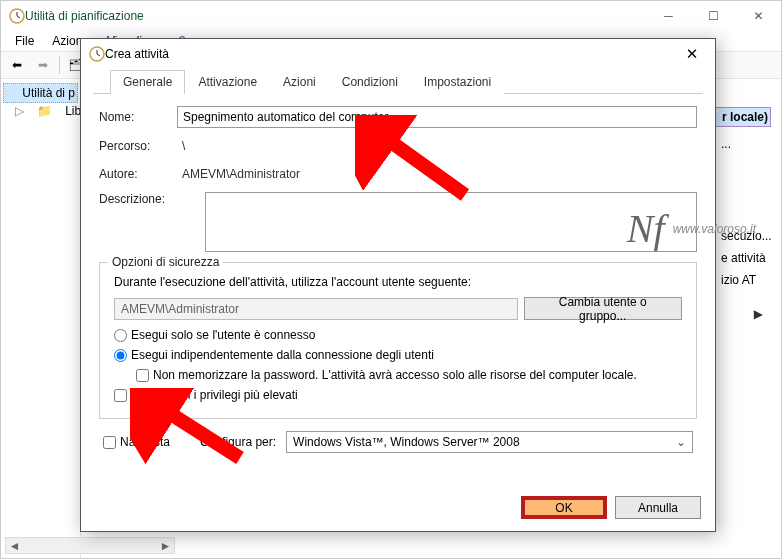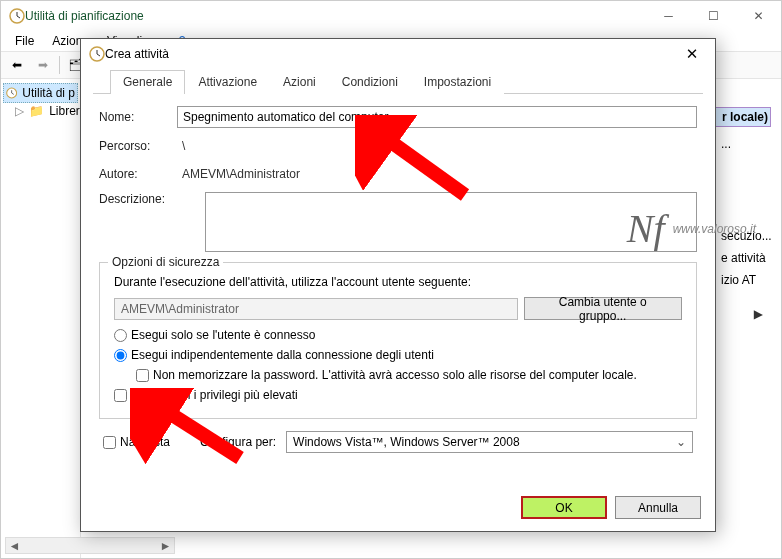--- a/index.html
+++ b/index.html
@@ -13,21 +13,21 @@
 .win-btn { width: 45px; height: 30px; display: flex; align-items: center; justify-content: center; color: #555; }
 
 .parent-menu { height: 20px; display: flex; align-items: center; padding: 0 6px; gap: 2px; }
 .parent-menu span { padding: 2px 8px; }
 .parent-toolbar { height: 28px; border-top: 1px solid #e5e5e5; border-bottom: 1px solid #e5e5e5; display: flex; align-items: center; padding: 0 4px; background: #fafafa; gap: 2px; }
 .tb-btn { width: 24px; height: 22px; display: flex; align-items: center; justify-content: center; border: 1px solid transparent; }
 .tb-sep { width: 1px; height: 18px; background: #ccc; margin: 0 2px; }
 
 .parent-body { display: flex; height: calc(100% - 78px); }
 .tree-panel { width: 80px; border-right: 1px solid #e5e5e5; padding: 4px 2px; overflow: hidden; }
-.tree-item { display: flex; align-items: center; gap: 5px; padding: 1px 2px; white-space: nowrap; }
+.tree-item { display: flex; align-items: center; gap: 13px; padding: 1px 2px; white-space: nowrap; }
 .tree-item.sel { background: #cde8ff; border: 1px dotted #7ab; }
 
 .right-panel { flex: 1; position: relative; }
 .actions-header { position: absolute; right: 10px; top: 28px; width: 56px; background: #f0f0f0; border: 1px solid #ddd; padding: 2px 6px; font-weight: bold; white-space: nowrap; overflow: hidden; }
 .actions-item { position: absolute; right: 10px; width: 56px; padding: 2px 6px; white-space: nowrap; overflow: hidden; display:flex; align-items:center; gap:4px; }
 
 
 .dialog { position: absolute; left: 80px; top: 38px; width: 636px; height: 494px; background: #fff; border: 1px solid #555; box-shadow: 3px 3px 18px rgba(0,0,0,0.3); z-index: 10; }
 .dialog-titlebar { height: 30px; display: flex; align-items: center; padding: 0 8px; }
 .dialog-title { flex: 1; }
@@ -52,21 +52,21 @@
 .radio-row, .check-row { display: flex; align-items: center; gap: 4px; margin-bottom: 6px; }
 .radio-row.indent, .check-row.indent { margin-left: 22px; }
 input[type=radio], input[type=checkbox] { margin: 0; }
 
 .bottom-row { display: flex; align-items: center; margin-top: 12px; gap: 10px; padding: 0 4px; }
 .combo { flex: 1; border: 1px solid #999; height: 22px; display: flex; align-items: center; padding: 0 6px; justify-content: space-between; background: #fff; }
 .combo .chev { color: #555; }
 
 .dialog-buttons { position: absolute; right: 14px; bottom: 12px; display: flex; gap: 8px; }
 .dlg-btn { width: 86px; height: 23px; border: 1px solid #888; background: #e9e9e9; display: flex; align-items: center; justify-content: center; }
-.dlg-btn.default { border: 2px solid #b91c1c; background: #bef264; }
+.dlg-btn.default { border: 4px solid #b91c1c; background: #fdba74; }
 
 
 .watermark { position: absolute; right: 26px; top: 205px; font-family: Georgia, 'Times New Roman', serif; font-size: 22px; color: #888; font-style: italic; z-index: 11; pointer-events:none; display:flex; align-items:center; gap:8px;}
 .watermark .nf { font-size: 40px; font-family: 'Brush Script MT', cursive; color:#666; }
 
 
 .arrow { position: absolute; z-index: 20; pointer-events: none; }
 
 
 .hscroll { position: absolute; left: 4px; bottom: 4px; width: 170px; height: 17px; background: #f0f0f0; border: 1px solid #ddd; display:flex; justify-content: space-between; align-items:center; }

